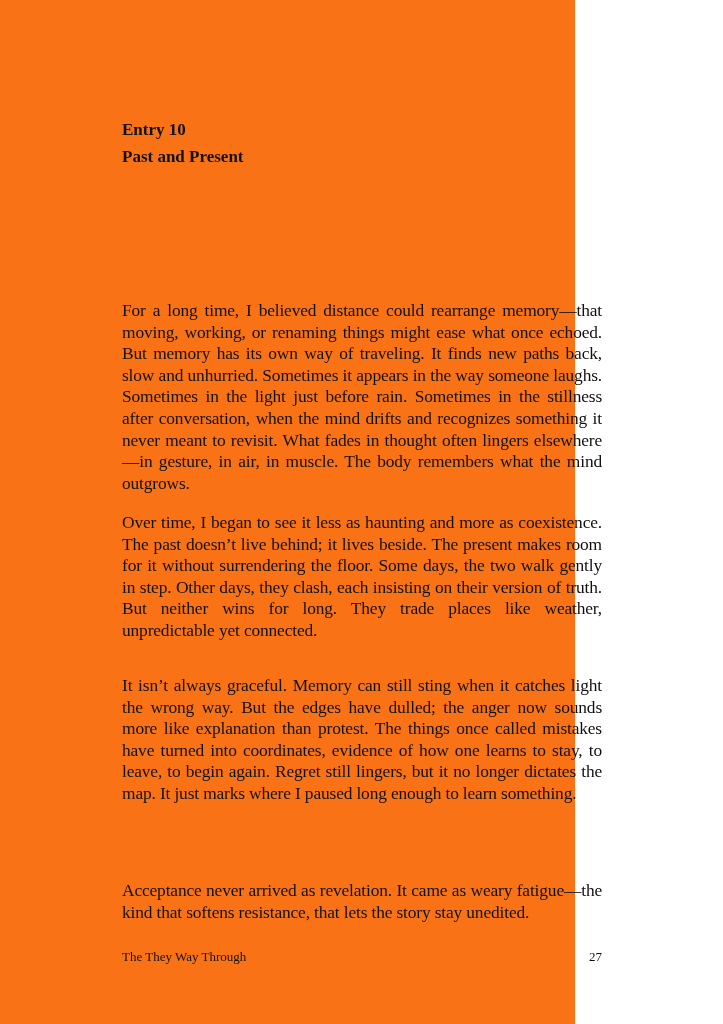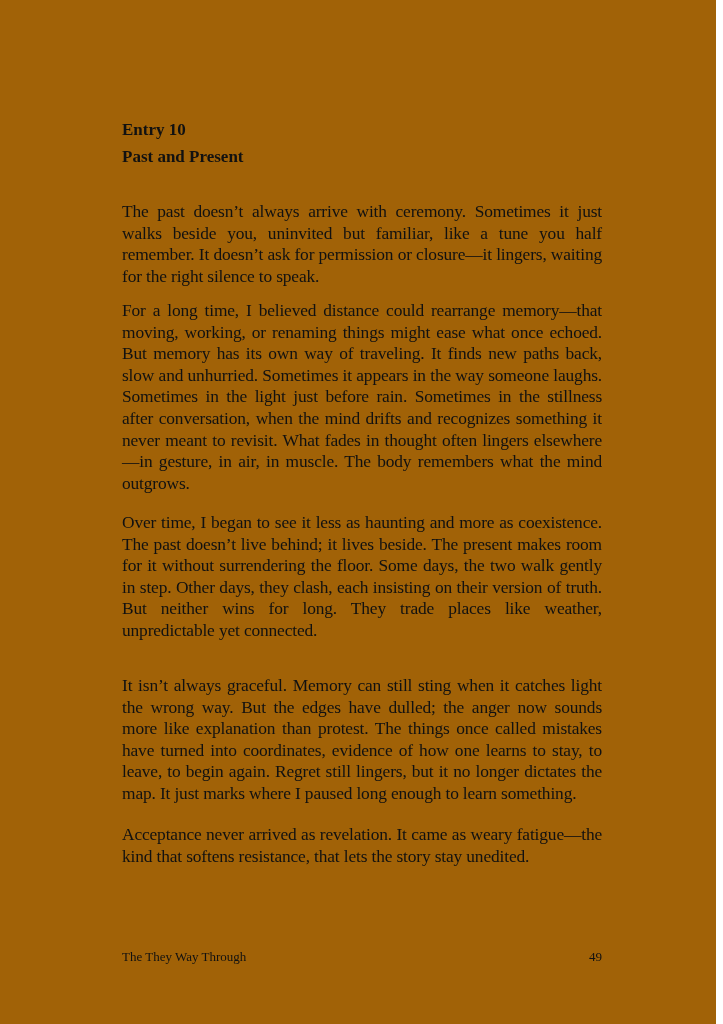--- a/index.html
+++ b/index.html
@@ -11,23 +11,23 @@
       width: 723px;
       height: 1024px;
       position: relative;
       overflow: hidden;
       font-family: "Liberation Serif", "DejaVu Serif", serif;
       color: #111111;
     }
     .page {
       position: absolute;
       left: 0; top: 0;
-      width: 716px;
+      width: 575px;
       height: 1024px;
-      background: #a16207;
+      background: #f97316;
     }
     .heading {
       position: absolute;
       left: 122px;
       font-weight: bold;
       font-size: 17px;
       line-height: 20px;
       margin: 0;
       white-space: nowrap;
     }
@@ -41,21 +41,21 @@
       font-size: 17.4px;
       line-height: 21.6px;
       text-align: justify;
       letter-spacing: -0.15px;
       hyphens: none;
     }
     .p1 { top: 201px; }
     .p2 { top: 300px; }
     .p3 { top: 512px; }
     .p4 { top: 675px; }
-    .p5 { top: 824px; }
+    .p5 { top: 880px; }
     .footer {
       position: absolute;
       top: 948px;
       left: 122px;
       width: 480px;
       height: 18px;
       font-size: 13px;
       line-height: 18px;
     }
     .footer-title {
@@ -72,24 +72,23 @@
     }
   </style>
 </head>
 <body>
 
 <div class="page">
 
   <h2 class="heading entry-number">Entry 10</h2>
   <h2 class="heading entry-title">Past and Present</h2>
 
-  <p class="paragraph p1">The past doesn’t always arrive with ceremony. Sometimes it just walks beside you, uninvited but familiar, like a tune you half remember. It doesn’t ask for permission or closure—it lingers, waiting for the right silence to speak.</p>
   <p class="paragraph p2">For a long time, I believed distance could rearrange memory—that moving, working, or renaming things might ease what once echoed. But memory has its own way of traveling. It finds new paths back, slow and unhurried. Sometimes it appears in the way someone laughs. Sometimes in the light just before rain. Sometimes in the stillness after conversation, when the mind drifts and recognizes something it never meant to revisit. What fades in thought often lingers elsewhere—in gesture, in air, in muscle. The body remembers what the mind outgrows.</p>
   <p class="paragraph p3">Over time, I began to see it less as haunting and more as coexistence. The past doesn’t live behind; it lives beside. The present makes room for it without surrendering the floor. Some days, the two walk gently in step. Other days, they clash, each insisting on their version of truth. But neither wins for long. They trade places like weather, unpredictable yet connected.</p>
   <p class="paragraph p4">It isn’t always graceful. Memory can still sting when it catches light the wrong way. But the edges have dulled; the anger now sounds more like explanation than protest. The things once called mistakes have turned into coordinates, evidence of how one learns to stay, to leave, to begin again. Regret still lingers, but it no longer dictates the map. It just marks where I paused long enough to learn something.</p>
   <p class="paragraph p5">Acceptance never arrived as revelation. It came as weary fatigue—the kind that softens resistance, that lets the story stay unedited.</p>
 
   <div class="footer">
     <span class="footer-title">The They Way Through</span>
-    <span class="footer-page">49</span>
+    <span class="footer-page">27</span>
   </div>
 
 </div>
 
 </body></html>

